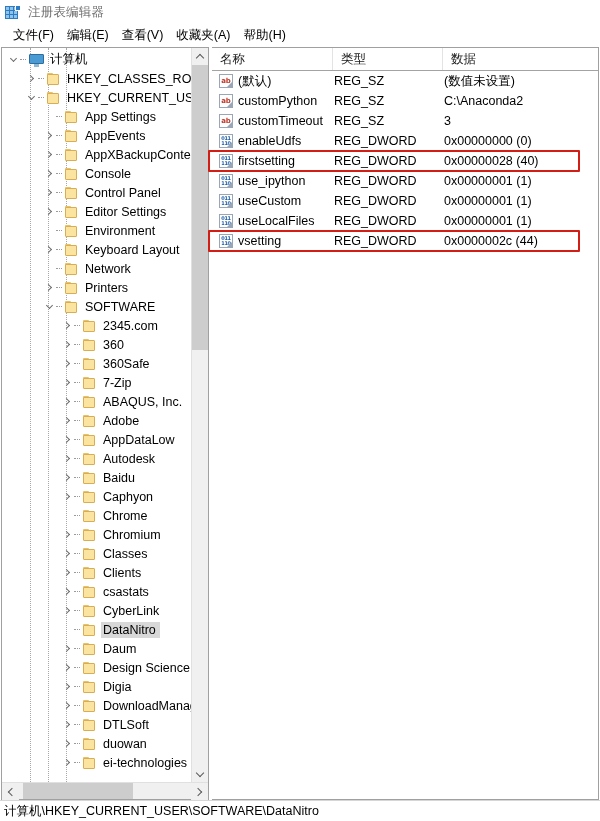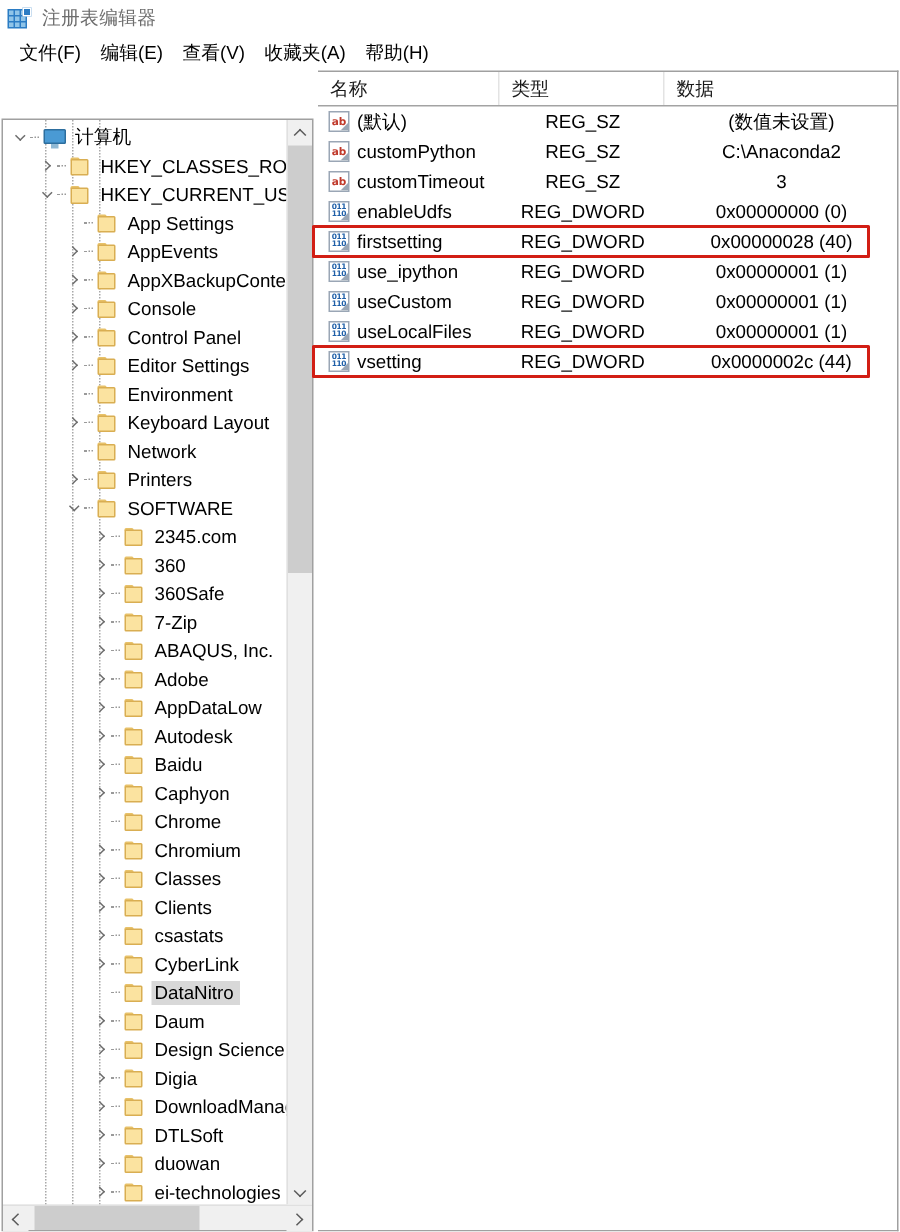--- a/index.html
+++ b/index.html
@@ -7,21 +7,20 @@
     width: 600px; height: 821px;
     font-family: "Liberation Sans", "DejaVu Sans", sans-serif;
     background: #ffffff;
     overflow: hidden;
   }
   .app {
     width: 600px; height: 821px;
     display: flex; flex-direction: column;
     background: #ffffff;
     position: relative;
-    text-align: center;
   }
 
   
   .titlebar {
     height: 24px;
     display: flex; align-items: center;
     padding-left: 5px;
     background: #ffffff;
     flex: 0 0 24px;
   }
@@ -78,21 +77,20 @@
 
   
   .tree-pane {
     width: 208px;
     flex: 0 0 208px;
     border: 1px solid #a0a0a0;
     background: #ffffff;
     display: flex; flex-direction: column;
     min-height: 0;
     position: relative;
-    margin-top: 32px;
   }
   .tree-body {
     flex: 1 1 auto;
     display: flex;
     min-height: 0;
     overflow: hidden;
   }
   .tree-scrollarea {
     flex: 1 1 auto;
     overflow: hidden;
@@ -950,14 +948,17 @@
             <div class="cell-type">REG_DWORD</div>
             <div class="cell-data">0x0000002c (44)</div>
           </div>
         </div>
     <div class="annot" style="top: 102px; left: -4px; width: 372px; height: 22px; border-color: rgb(210, 30, 20);"></div>
         <div class="annot" style="top: 182px; left: -4px; width: 372px; height: 22px; border-color: rgb(210, 30, 20);"></div>
       </div>
 
   </div>
 
+  <div class="statusbar">
+    <span>计算机\HKEY_CURRENT_USER\SOFTWARE\DataNitro</span>
+  </div>
 
 </div>
 
 </body></html>

